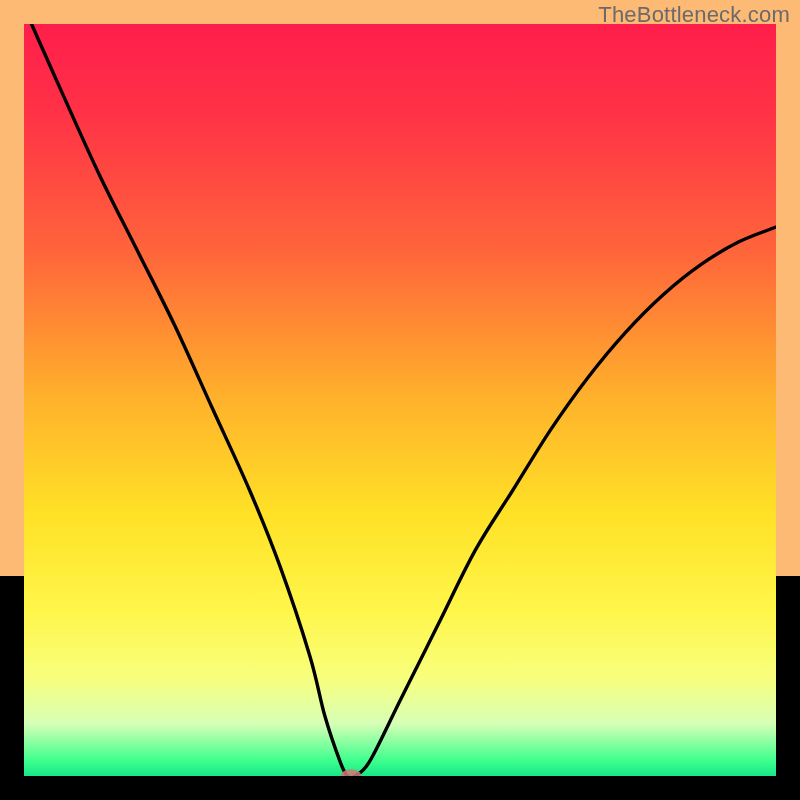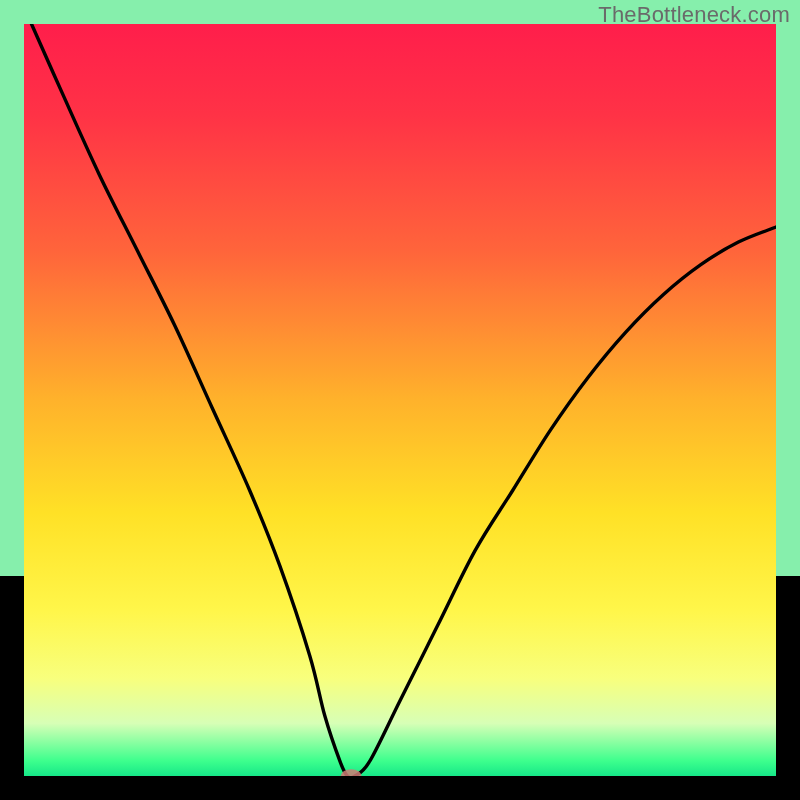--- a/index.html
+++ b/index.html
@@ -9,21 +9,21 @@
     height: 800px;
     background: #000;
     overflow: hidden;
   }
   .frame {
     position: absolute;
     left: 0;
     top: 0;
     width: 800px;
     height: 576px;
-    background: #86efac;
+    background: #fdba74;
   }
   .watermark {
     position: absolute;
     top: 2px;
     right: 10px;
     font-family: Arial, Helvetica, sans-serif;
     font-size: 22px;
     color: #6a6a6a;
     letter-spacing: 0.2px;
     z-index: 10;

